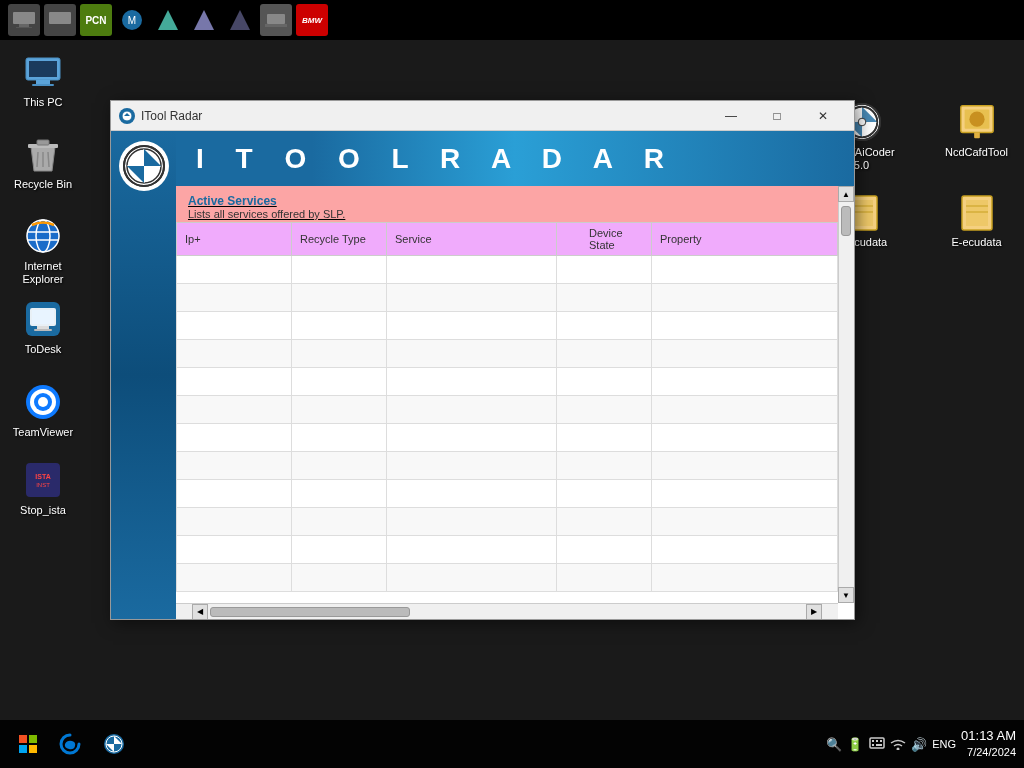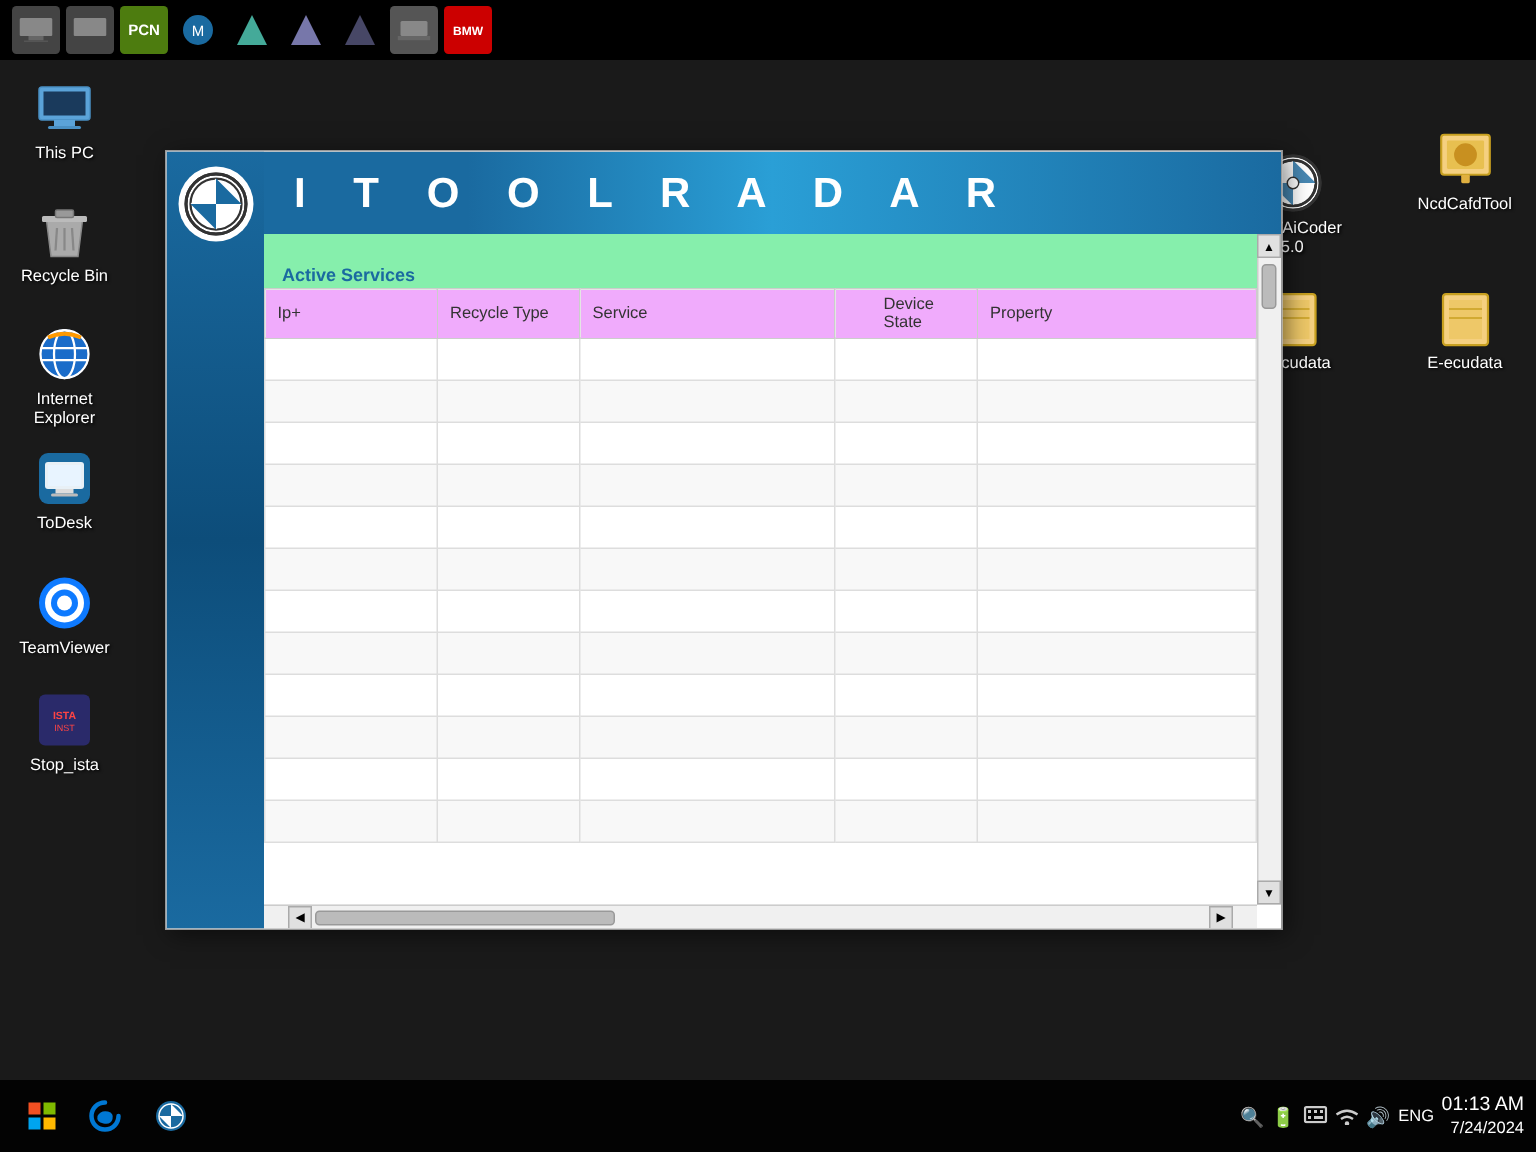--- a/index.html
+++ b/index.html
@@ -134,22 +134,23 @@
       padding-left: 20px;
     }
     .banner-title {
       color: #fff;
       font-size: 28px;
       font-weight: bold;
       letter-spacing: 12px;
       font-family: Arial, sans-serif;
     }
     .active-services-header {
-      padding: 20px 12px 2px 12px;
-      background: #86efac;
+      padding: 8px 12px 2px 12px;
+      background: #fca5a5;
+      text-decoration: underline;
     }
     .active-services-title {
       color: #1a6aa0;
       font-size: 12px;
       font-weight: bold;
     }
     .active-services-desc {
       color: #333;
       font-size: 11px;
     }
@@ -308,21 +309,21 @@
         <polygon points="12,2 22,22 2,22" fill="#77a" opacity="0.6"></polygon>
       </svg>
   </div>
   <div class="taskbar-top-icon" style="background:#555;">
     <svg width="22" height="14" viewBox="0 0 22 14">
         <rect x="2" y="1" width="18" height="10" rx="1" fill="#888"></rect>
         <rect x="0" y="11" width="22" height="3" fill="#666"></rect>
       </svg>
   </div>
   <div class="taskbar-top-icon" style="background:#c00;">
-    <span style="color:#fff;font-size:8px;font-weight:bold;">BMW</span>
+    <span style="color:#fff;font-size:8px;font-weight:bold;font-style:italic;">BMW</span>
   </div>
 </div>
 
 <div class="desktop-icon" style="top:48px;left:8px;">
   <div class="desktop-icon-img">
     <svg width="38" height="32" viewBox="0 0 38 32">
       <rect x="2" y="2" width="34" height="22" rx="2" fill="#5ba3d9" stroke="#4a90c4" stroke-width="1"></rect>
       <rect x="5" y="5" width="28" height="16" fill="#1a3a5c"></rect>
       <rect x="12" y="24" width="14" height="4" fill="#5ba3d9"></rect>
       <rect x="8" y="28" width="22" height="2" rx="1" fill="#4a90c4"></rect>
@@ -407,21 +408,21 @@
       <path d="M21,5 L5,21 L21,21 Z" fill="#fff"></path>
       <path d="M21,21 L37,21 L21,37 Z" fill="#fff"></path>
       <circle cx="21" cy="21" r="4" fill="#fff" stroke="#333" stroke-width="1"></circle>
       <circle cx="21" cy="21" r="19" fill="none" stroke="#333" stroke-width="2"></circle>
       <circle cx="21" cy="21" r="16" fill="none" stroke="#333" stroke-width="1.5"></circle>
     </svg>
   </div>
   <span class="desktop-icon-label">BMWAiCoder 5.0</span>
 </div>
 
-<div class="desktop-icon" style="top:82px;right:10px;position:absolute;width:75px;">
+<div class="desktop-icon" style="top:98px;right:10px;position:absolute;width:75px;">
   <div class="desktop-icon-img">
     <svg width="42" height="38" viewBox="0 0 42 38">
       <rect x="4" y="2" width="34" height="28" rx="2" fill="#f5d080" stroke="#c8a020" stroke-width="1.5"></rect>
       <rect x="8" y="6" width="26" height="20" rx="1" fill="#e8c050"></rect>
       <circle cx="21" cy="16" r="8" fill="#c89020"></circle>
       <rect x="18" y="30" width="6" height="6" rx="1" fill="#e0b040"></rect>
     </svg>
   </div>
   <span class="desktop-icon-label">NcdCafdTool</span>
 </div>
@@ -445,20 +446,41 @@
       <rect x="8" y="8" width="22" height="26" fill="#e8c050" opacity="0.5"></rect>
       <line x1="8" y1="14" x2="30" y2="14" stroke="#c8a020" stroke-width="1"></line>
       <line x1="8" y1="20" x2="30" y2="20" stroke="#c8a020" stroke-width="1"></line>
     </svg>
   </div>
   <span class="desktop-icon-label">E-ecudata</span>
 </div>
 
 <div class="window">
 
+  <div class="window-titlebar">
+    <div class="window-title-icon">
+      <svg width="12" height="12" viewBox="0 0 12 12">
+        <circle cx="6" cy="6" r="5" fill="#fff" stroke="#1a6aa0" stroke-width="1"></circle>
+        <path d="M3,6 L6,3 L9,6" fill="#1a6aa0" stroke="none"></path>
+        <path d="M3,6 L6,9 L9,6" fill="#fff" stroke="none"></path>
+      </svg>
+    </div>
+    <span class="window-title-text">ITool Radar</span>
+    <div class="window-controls">
+      <div class="win-btn">
+        <span>—</span>
+      </div>
+      <div class="win-btn">
+        <span>□</span>
+      </div>
+      <div class="win-btn close">
+        <span>✕</span>
+      </div>
+    </div>
+  </div>
 
   <div class="window-content">
 
     <div class="window-sidebar">
       <div class="sidebar-logo">
         <svg width="44" height="44" viewBox="0 0 44 44">
           <circle cx="22" cy="22" r="20" fill="#fff" stroke="#333" stroke-width="2"></circle>
           <circle cx="22" cy="22" r="17" fill="none" stroke="#333" stroke-width="1.5"></circle>
           <path d="M22,5 L22,22 L39,22" fill="#1a6aa0"></path>
           <path d="M22,22 L22,39 L5,22 Z" fill="#1a6aa0"></path>
@@ -479,20 +501,21 @@
 
         <div style="position:absolute;right:0;top:0;bottom:16px;width:16px;background:#f0f0f0;border-left:1px solid #ccc;z-index:10;">
           <div class="scroll-arrow-up">▲</div>
           <div class="scroll-thumb-v"></div>
           <div class="scroll-arrow-down">▼</div>
         </div>
 
         <div style="flex:1;overflow:hidden;margin-right:16px;">
           <div class="active-services-header">
             <div class="active-services-title">Active Services</div>
+            <div class="active-services-desc">Lists all services offered by SLP.</div>
           </div>
           <table class="data-table">
             <thead>
               <tr>
                 <th style="width:115px;">Ip+</th>
                 <th style="width:95px;">Recycle Type</th>
                 <th style="width:170px;">Service</th>
                 <th style="width:95px;padding-left:32px;">Device State</th>
                 <th>Property</th>
               </tr>

